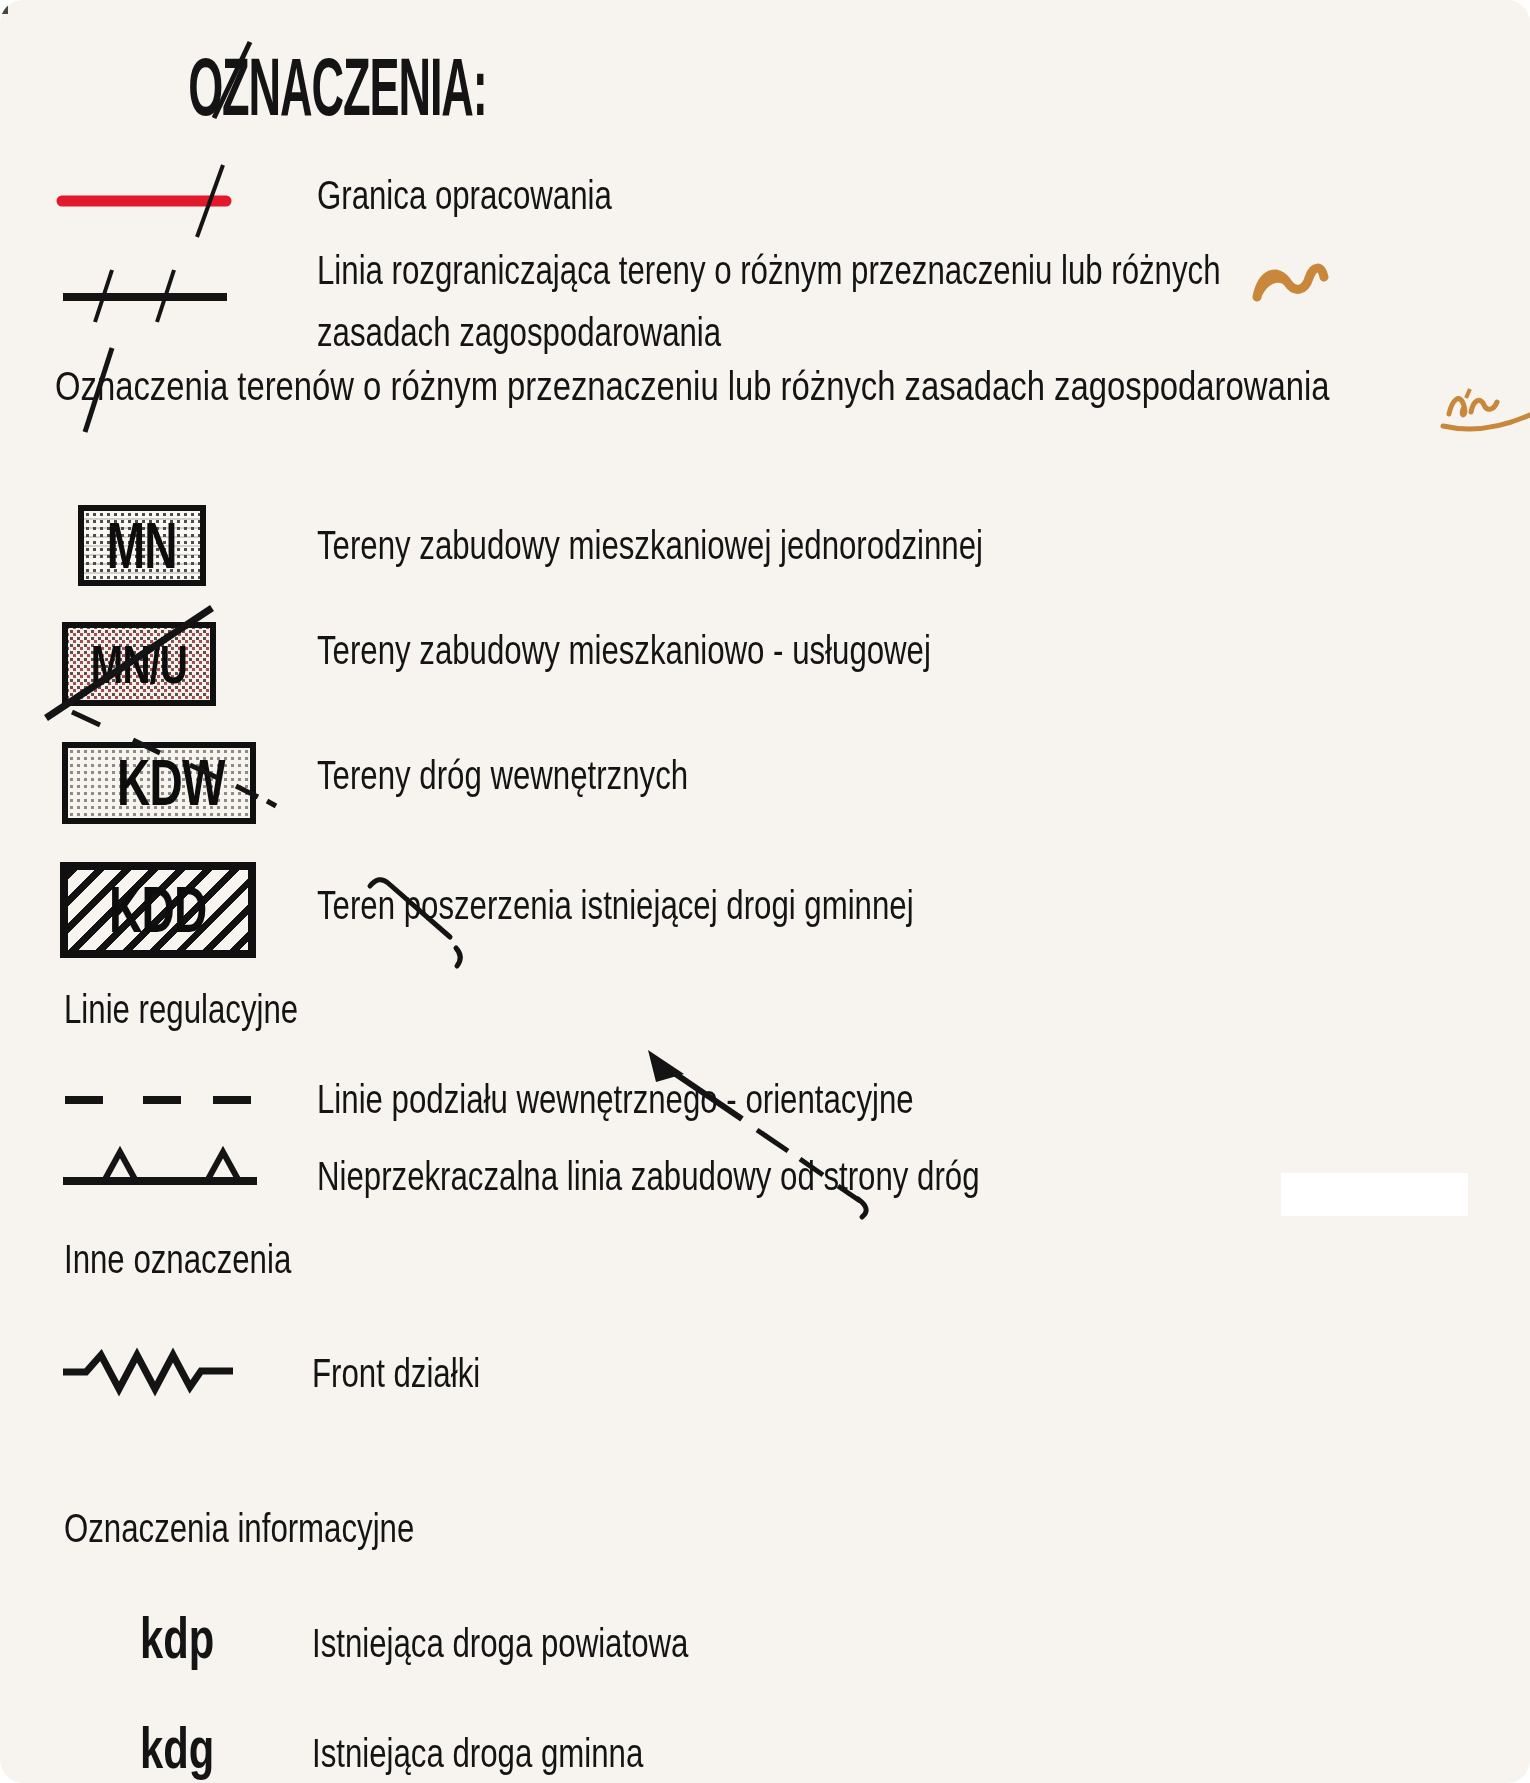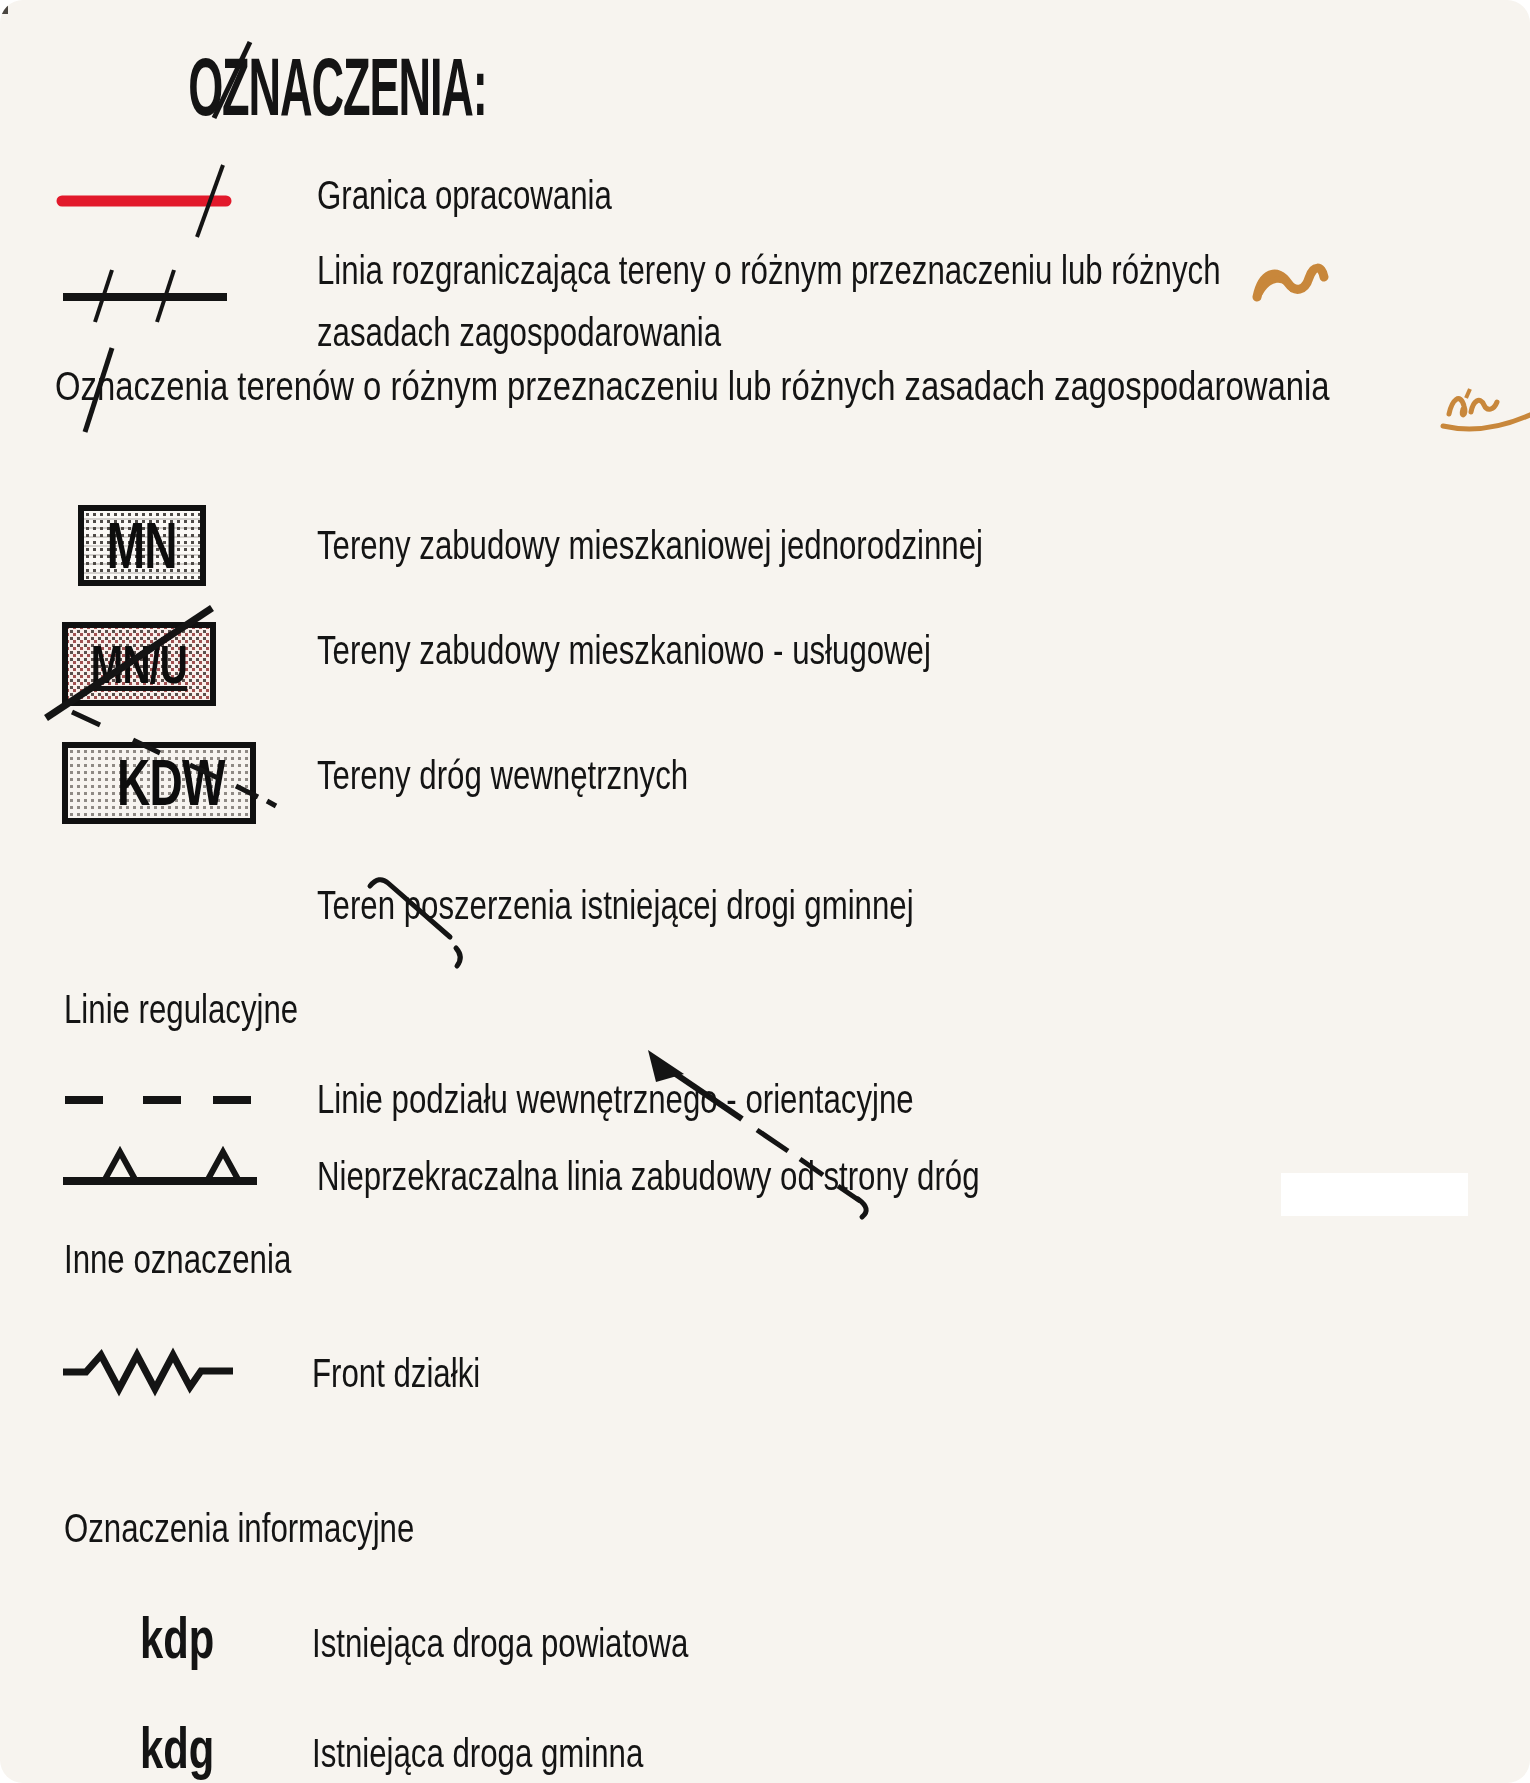--- a/index.html
+++ b/index.html
@@ -16,21 +16,21 @@
   #title{left:66px;top:40px;font-size:82px;font-weight:700;letter-spacing:-2px;transform:scaleX(0.55);}
   #lbl-granica{left:317px;top:172px;}
   #lbl-rozgran-1{left:317px;top:247px;}
   #lbl-rozgran-2{left:317px;top:309px;}
   #heading-zones{left:55px;top:363px;transform:scaleX(0.82);}
 
   .zone-box{position:absolute;box-sizing:border-box;border:6px solid #101010;
     display:flex;align-items:center;justify-content:center;}
   .code{font-size:64px;font-weight:700;letter-spacing:-1px;transform:scaleX(0.72);color:#0d0d0d;white-space:pre;}
   #box-mn {left:50px;top:505px;width:128px;height:81px;margin-left:28px;}
-  #box-mnu{left:62px;top:622px;width:154px;height:84px;text-decoration:underline;}
+  #box-mnu{left:62px;top:622px;width:154px;height:84px;}
   #box-kdw{left:62px;top:742px;width:194px;height:82px;}
   #box-kdd{left:60px;top:862px;width:196px;height:96px;border-width:8px;}
   #box-mnu .code{font-size:54px;}
 
   .pat-mn{
     background-color:#fbf9f6;
     background-image:
       repeating-linear-gradient(0deg, rgba(70,64,58,.22) 0 2px, rgba(0,0,0,0) 2px 9px),
       radial-gradient(circle, #4f4b48 1.7px, rgba(0,0,0,0) 1.9px);
     background-size:100% 9px, 7px 7px;
@@ -112,20 +112,23 @@
   <div id="box-mnu" class="zone-box pat-mnu layer2">
     <span class="code">MN/U</span>
   </div>
   <span id="lbl-mnu" class="abs txt lbl layer2">Tereny zabudowy mieszkaniowo - usługowej</span>
 
   <div id="box-kdw" class="zone-box pat-kdw layer2">
     <span class="code">KDW</span>
   </div>
   <span id="lbl-kdw" class="abs txt lbl layer2">Tereny dróg wewnętrznych</span>
 
+  <div id="box-kdd" class="zone-box pat-kdd layer2">
+    <span class="code">KDD</span>
+  </div>
   <span id="lbl-kdd" class="abs txt lbl layer2">Teren poszerzenia istniejącej drogi gminnej</span>
 
   <span id="heading-reg" class="abs txt hd">Linie regulacyjne</span>
   <span id="lbl-dash" class="abs txt lbl">Linie podziału wewnętrznego - orientacyjne</span>
   <span id="lbl-tri" class="abs txt lbl">Nieprzekraczalna linia zabudowy od strony dróg</span>
 
   <span id="heading-other" class="abs txt hd">Inne oznaczenia</span>
   <span id="lbl-front" class="abs txt lbl">Front działki</span>
 
   <span id="heading-info" class="abs txt hd">Oznaczenia informacyjne</span>

